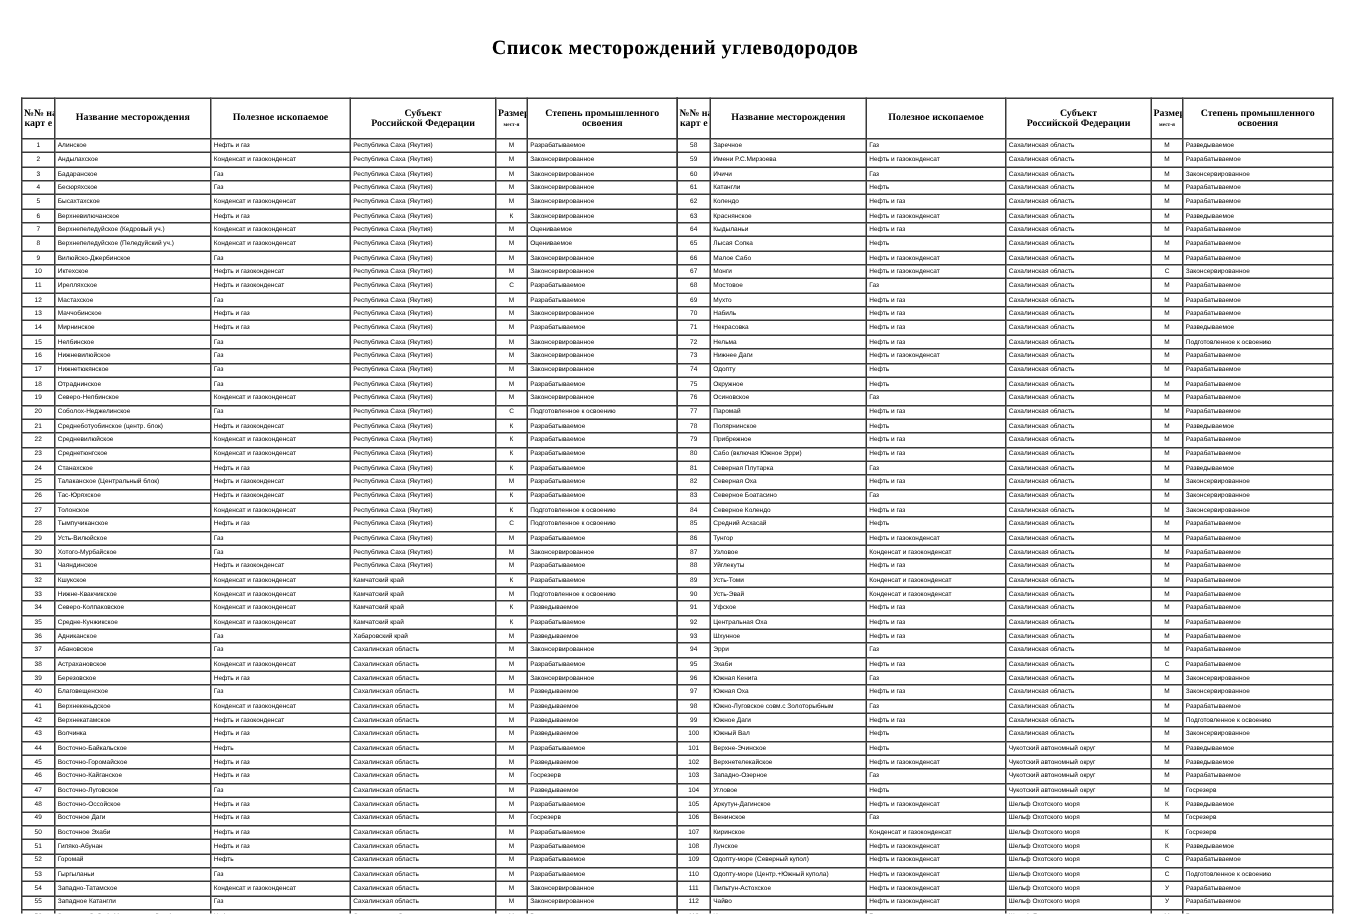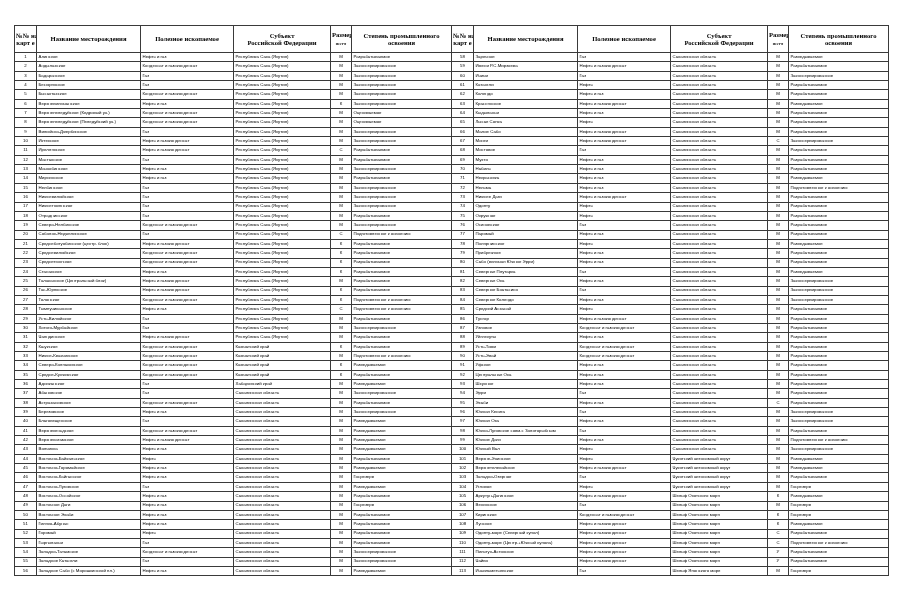--- a/index.html
+++ b/index.html
@@ -110,20 +110,21 @@
   col.w-status { width: 100px; }
   .tiny {
     font-size: 3.6px;
   }
 </style>
 </head>
 <body>
 
 <div id="page">
 
+  <h1 id="doc-title">Список месторождений  углеводородов</h1>
 
   <div id="tables-wrap">
 
     <div class="tbl-holder">
       <table class="deposits">
         <colgroup>
           <col class="w-num">
             <col class="w-name">
             <col class="w-min">
             <col class="w-subj">

